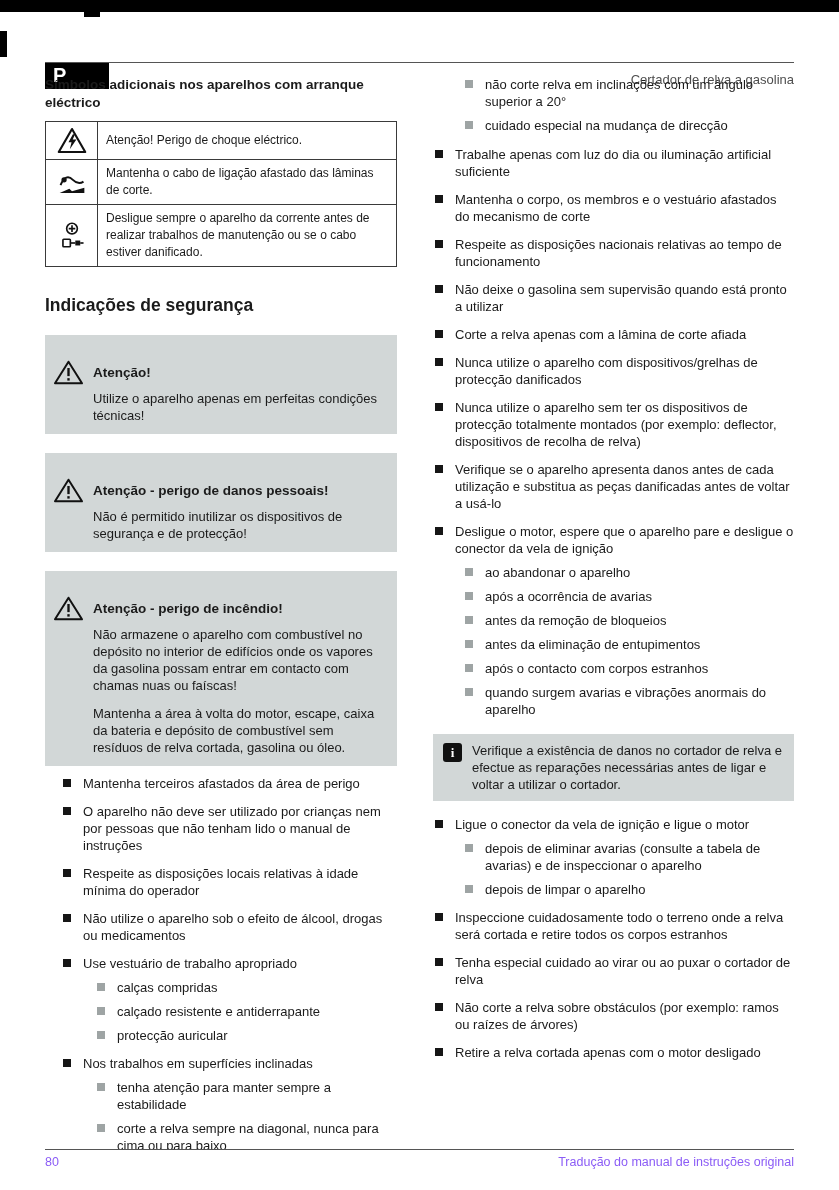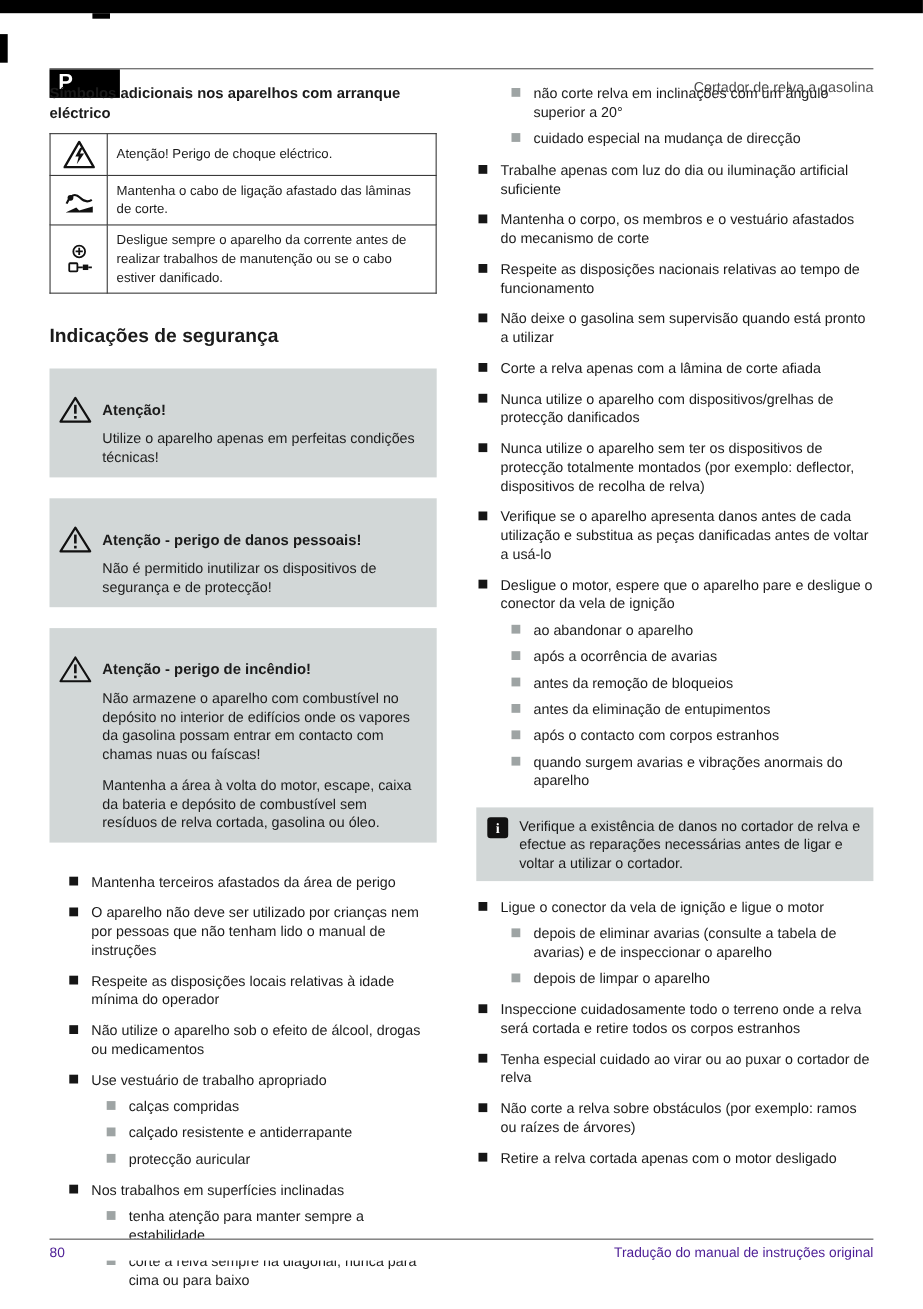--- a/index.html
+++ b/index.html
@@ -38,41 +38,41 @@
   .safety-heading{margin-top:27px;font-size:17.5px;font-weight:bold;line-height:22px;}
 
   .warning-box{margin-top:19px;background:var(--warning-box-bg);padding:24px 10px 10px 8px;}
   .warn-head{display:flex;align-items:center;gap:9px;}
   .warn-tri{flex:none;width:31px;height:27px;}
   .warn-tri svg{display:block;width:31px;height:27px;}
   .warn-title{font-weight:bold;font-size:13.5px;line-height:17px;}
   .warn-body{margin:4px 0 0 40px;font-size:13px;line-height:17px;}
   .warn-body.second{margin-top:11px;}
 
-  .bullet-list{margin-top:27px;}
+  .bullet-list{margin-top:9px;}
   .bullet-row{display:flex;margin-top:11px;font-size:13px;line-height:17px;}
   .bullet-list > .bullet-row:first-child{margin-top:0;}
   .bullet-row.lvl2{margin-left:34px;margin-top:7px;}
   .marker{flex:none;width:8px;height:8px;margin:4px 12px 0 18px;background:#161616;}
   .lvl2 .marker{background:var(--sub-bullet);margin-left:18px;}
   .btext{flex:1;min-width:0;}
 
   .col-right .bullet-list{margin-top:0;}
   .col-right .bullet-list + .bullet-list{margin-top:12px;}
   .col-right .marker{margin-left:2px;}
   .col-right .bullet-row.lvl2{margin-left:30px;}
   .col-right .lvl2 .marker{margin-left:2px;}
 
   .info-box{margin-top:16px;display:flex;gap:10px;background:var(--warning-box-bg);padding:8px 10px;font-size:13px;line-height:17px;}
   .info-icon{flex:none;width:19px;height:19px;margin-top:1px;background:#111;color:#fff;font-weight:bold;
     font-size:13px;text-align:center;line-height:19px;border-radius:3px;font-family:"Liberation Serif", serif;}
   .info-box + .bullet-list{margin-top:15px;}
 
-  .page-footer{position:absolute;left:45px;right:45px;bottom:44px;background:#fff;border-top:1px solid var(--rule);
-    padding-top:5px;display:flex;justify-content:space-between;font-size:12.5px;color:#4c1d95;align-items:center;}
+  .page-footer{position:absolute;left:45px;right:45px;bottom:21px;background:#fff;border-top:1px solid var(--rule);
+    padding-top:5px;display:flex;justify-content:space-between;font-size:12.5px;color:#8b5cf6;align-items:center;}
 </style>
 </head>
 <body>
 
 <div class="page">
 
   <div class="scan-top"></div>
   <div class="scan-notch"></div>
   <div class="scan-left"></div>
 

